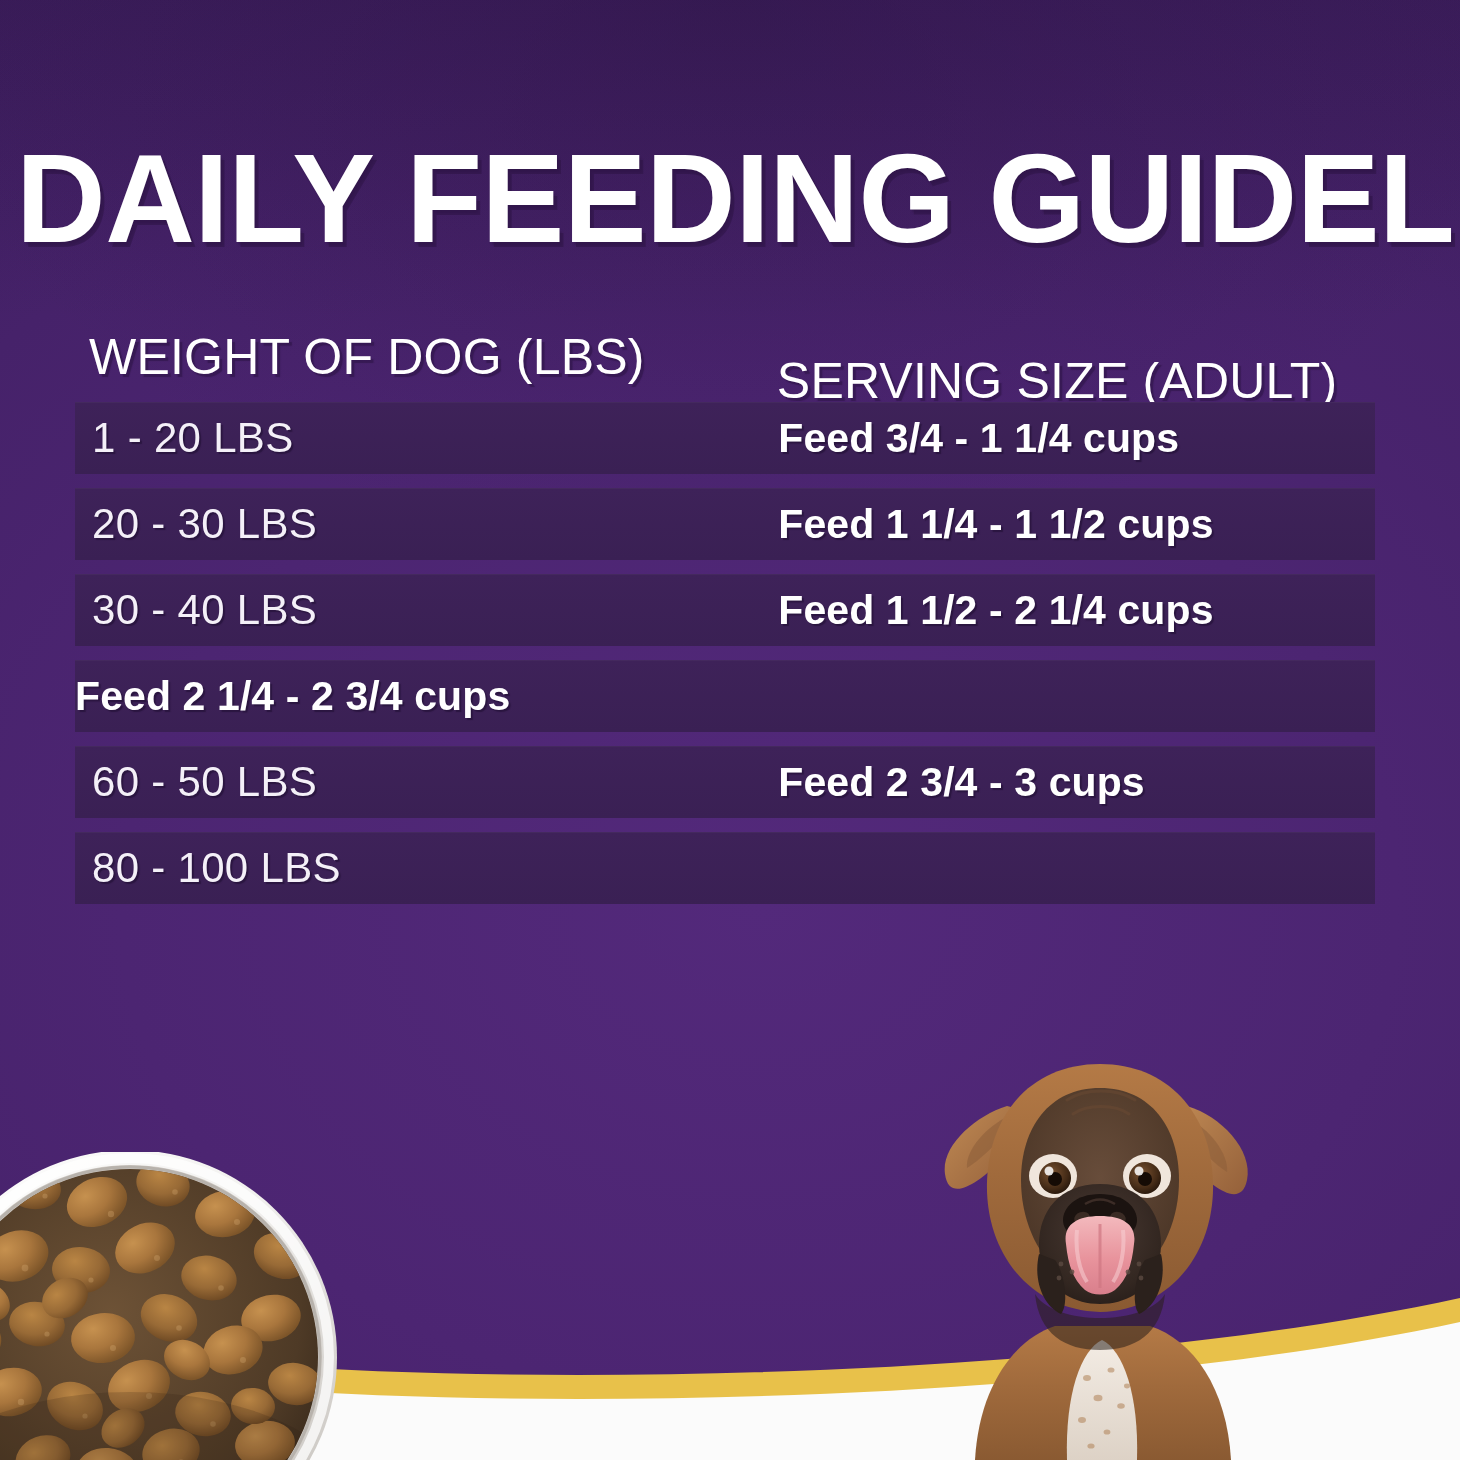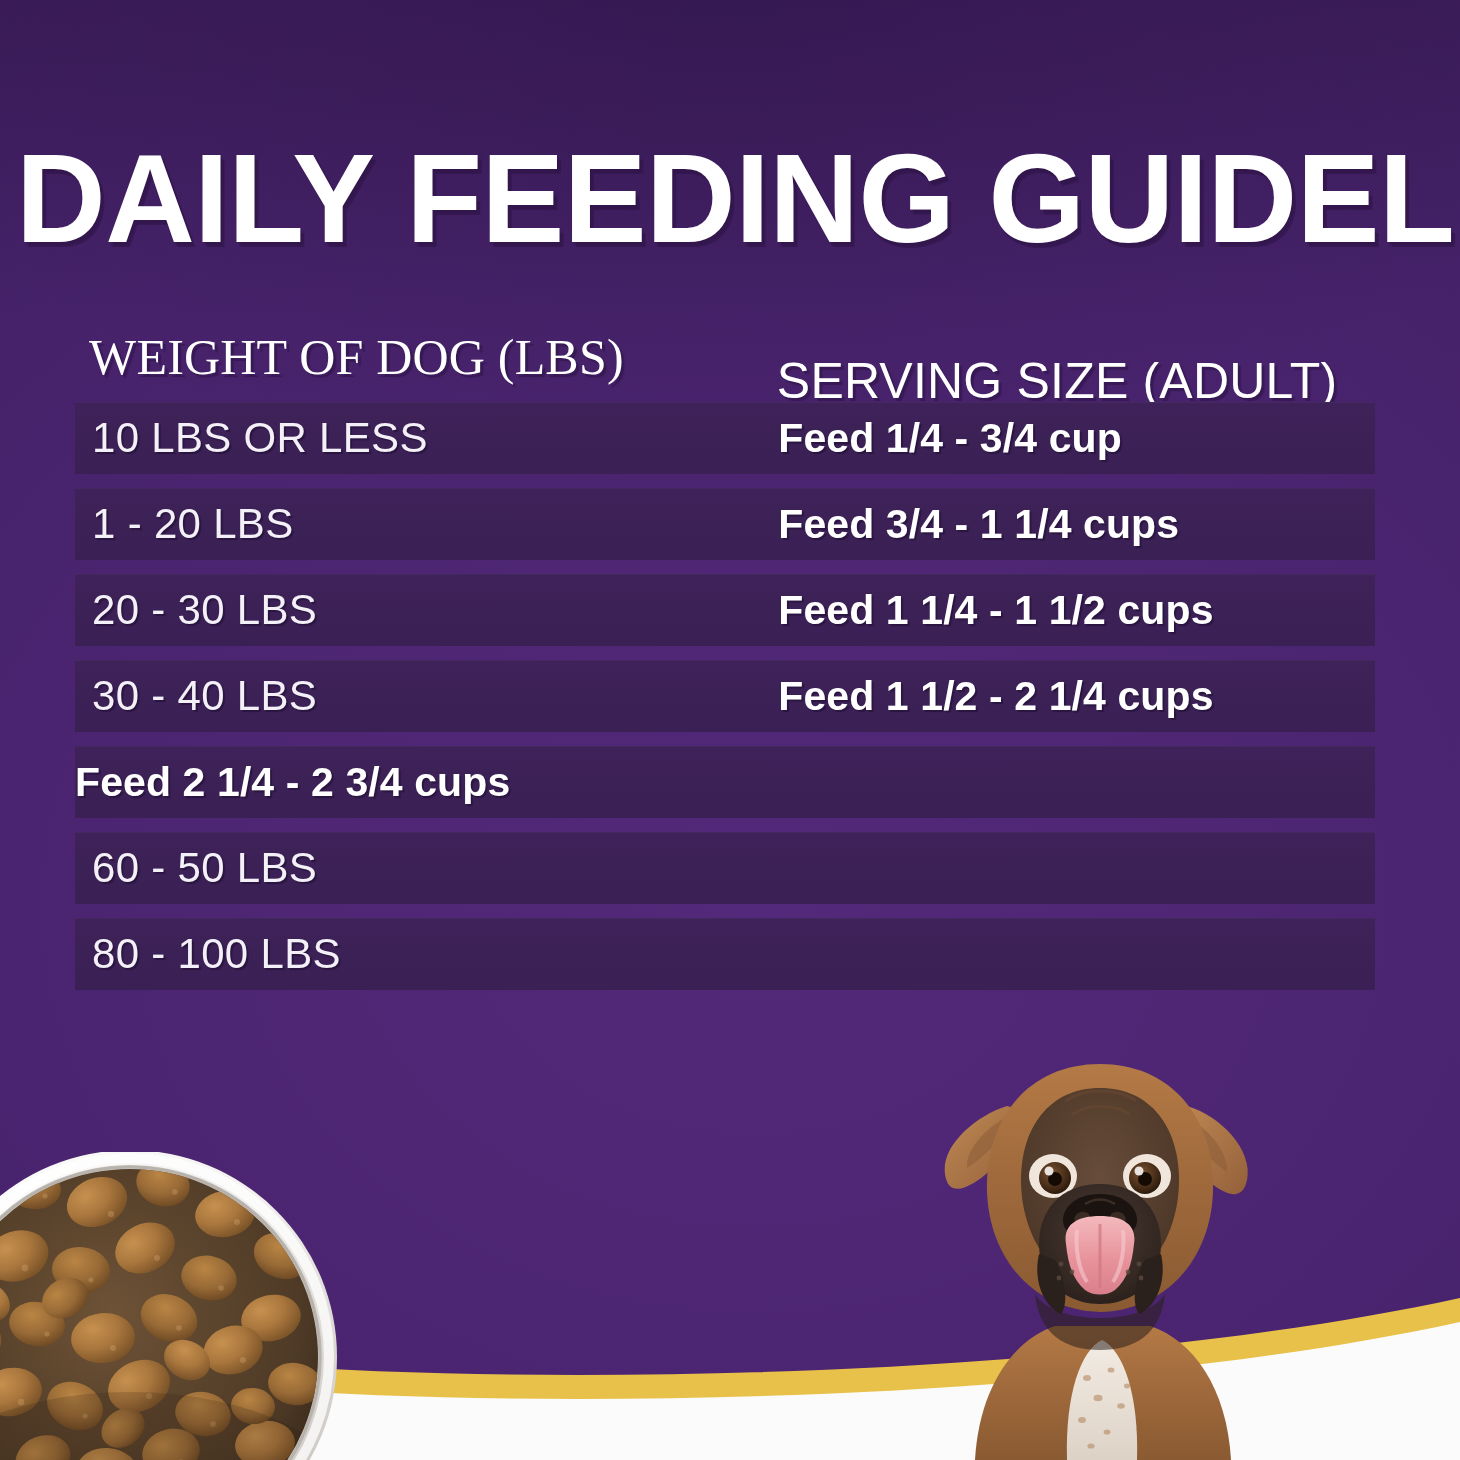--- a/index.html
+++ b/index.html
@@ -83,21 +83,21 @@
   }
   .th {
     color: #ffffff;
     font-size: 50px;
     line-height: 50px;
     font-weight: normal;
     letter-spacing: 0.2px;
     white-space: nowrap;
     text-shadow: 3px 3px 1px rgba(42,18,66,0.55);
   }
-  .th.left  { width: 690px; padding-left: 14px; font-family: Liberation Serif, serif; }
+  .th.left  { width: 690px; padding-left: 14px; }
   .th.right { width: 600px; margin-top: 24px; }
 
   .row {
     position: relative;
     display: flex;
     align-items: center;
     height: 72px;
     margin-bottom: 14px;
     background: linear-gradient(180deg, #3e2259 0%, #3a2054 100%);
     box-shadow: inset 0 1px 0 rgba(255,255,255,0.035);
@@ -158,40 +158,37 @@
   <div class="title">DAILY FEEDING GUIDELINES</div>
 
   <div class="table">
 
     <div class="thead">
       <div class="th left">WEIGHT OF DOG (LBS)</div>
       <div class="th right">SERVING SIZE (ADULT)</div>
     </div>
 
     <div class="row">
-      <div class="cell weight">10 LBS OR LESS</div>
-      <div class="cell serving">Feed 1/4 - 3/4 cup</div>
-    </div>
-    <div class="row">
       <div class="cell weight">1 - 20 LBS</div>
       <div class="cell serving">Feed 3/4 - 1 1/4 cups</div>
     </div>
     <div class="row">
       <div class="cell weight">20 - 30 LBS</div>
       <div class="cell serving">Feed 1 1/4 - 1 1/2 cups</div>
     </div>
     <div class="row">
       <div class="cell weight">30 - 40 LBS</div>
       <div class="cell serving">Feed 1 1/2 - 2 1/4 cups</div>
     </div>
     <div class="row">
       <div class="cell serving">Feed 2 1/4 - 2 3/4 cups</div>
     </div>
     <div class="row">
       <div class="cell weight">60 - 50 LBS</div>
+      <div class="cell serving">Feed 2 3/4 - 3 cups</div>
     </div>
     <div class="row">
       <div class="cell weight">80 - 100 LBS</div>
     </div>
 
   </div>
 
   <div class="bottom-wave">
     <svg viewBox="0 0 1460 200" preserveAspectRatio="none">
 

